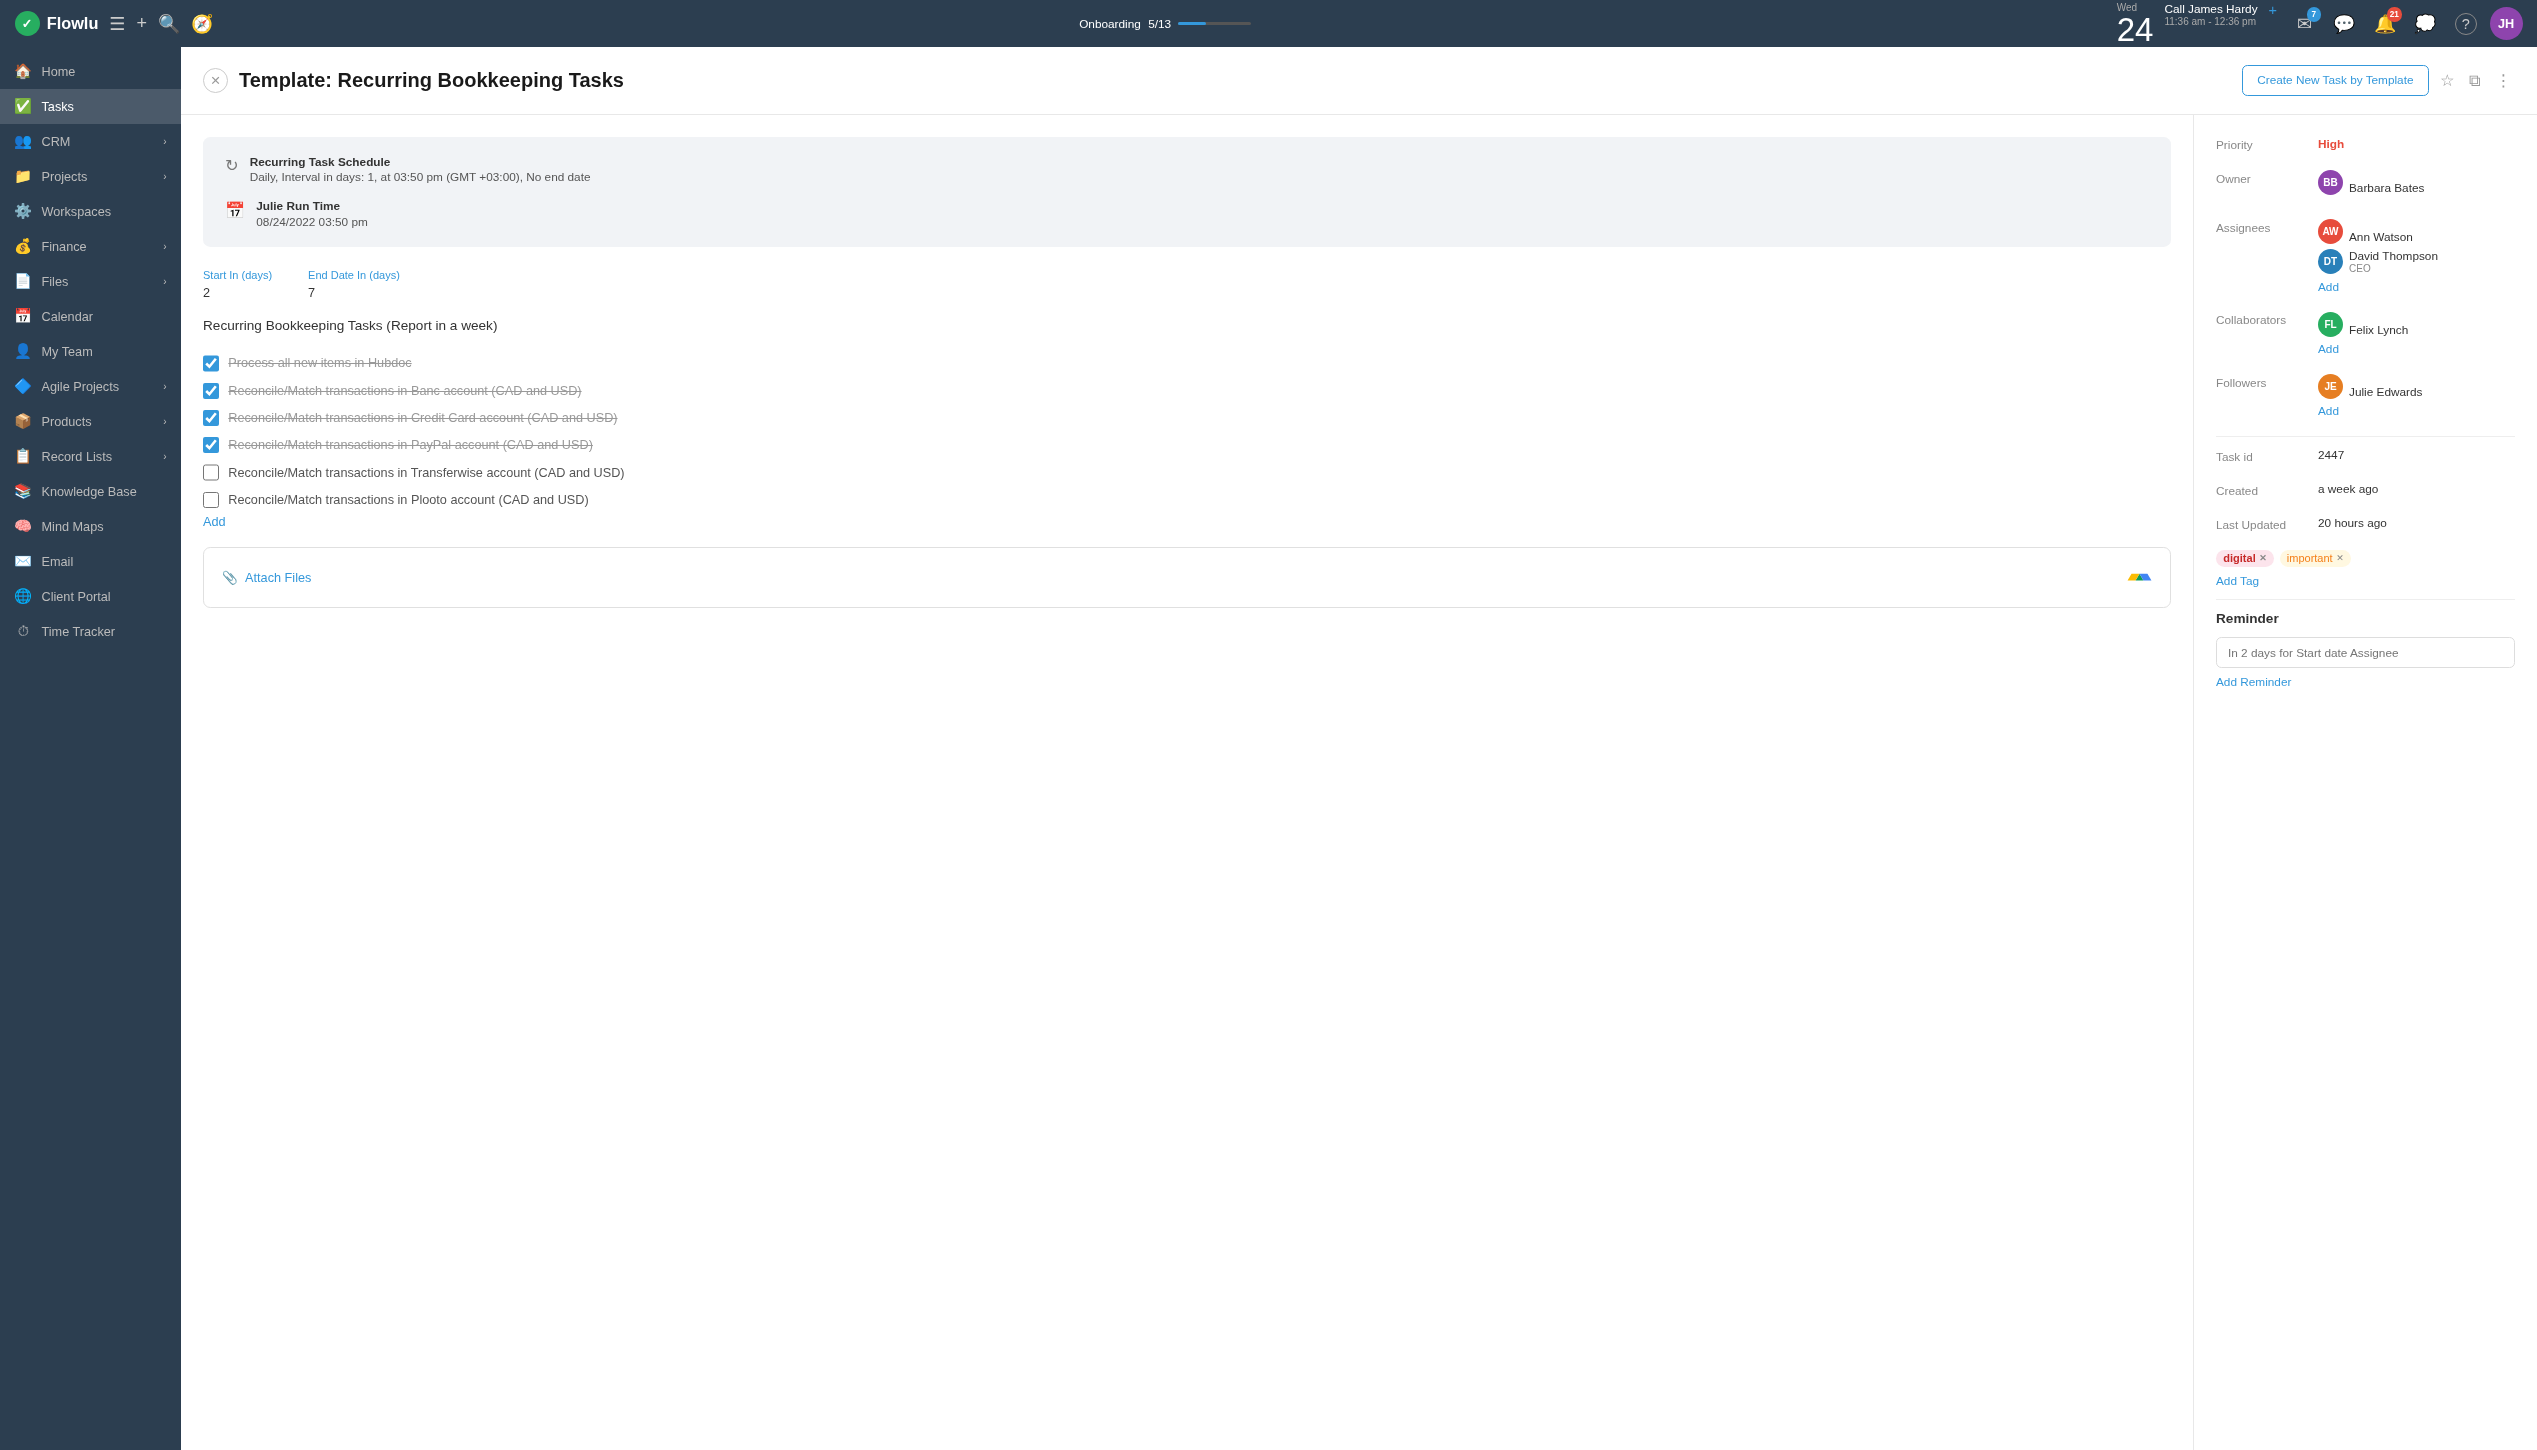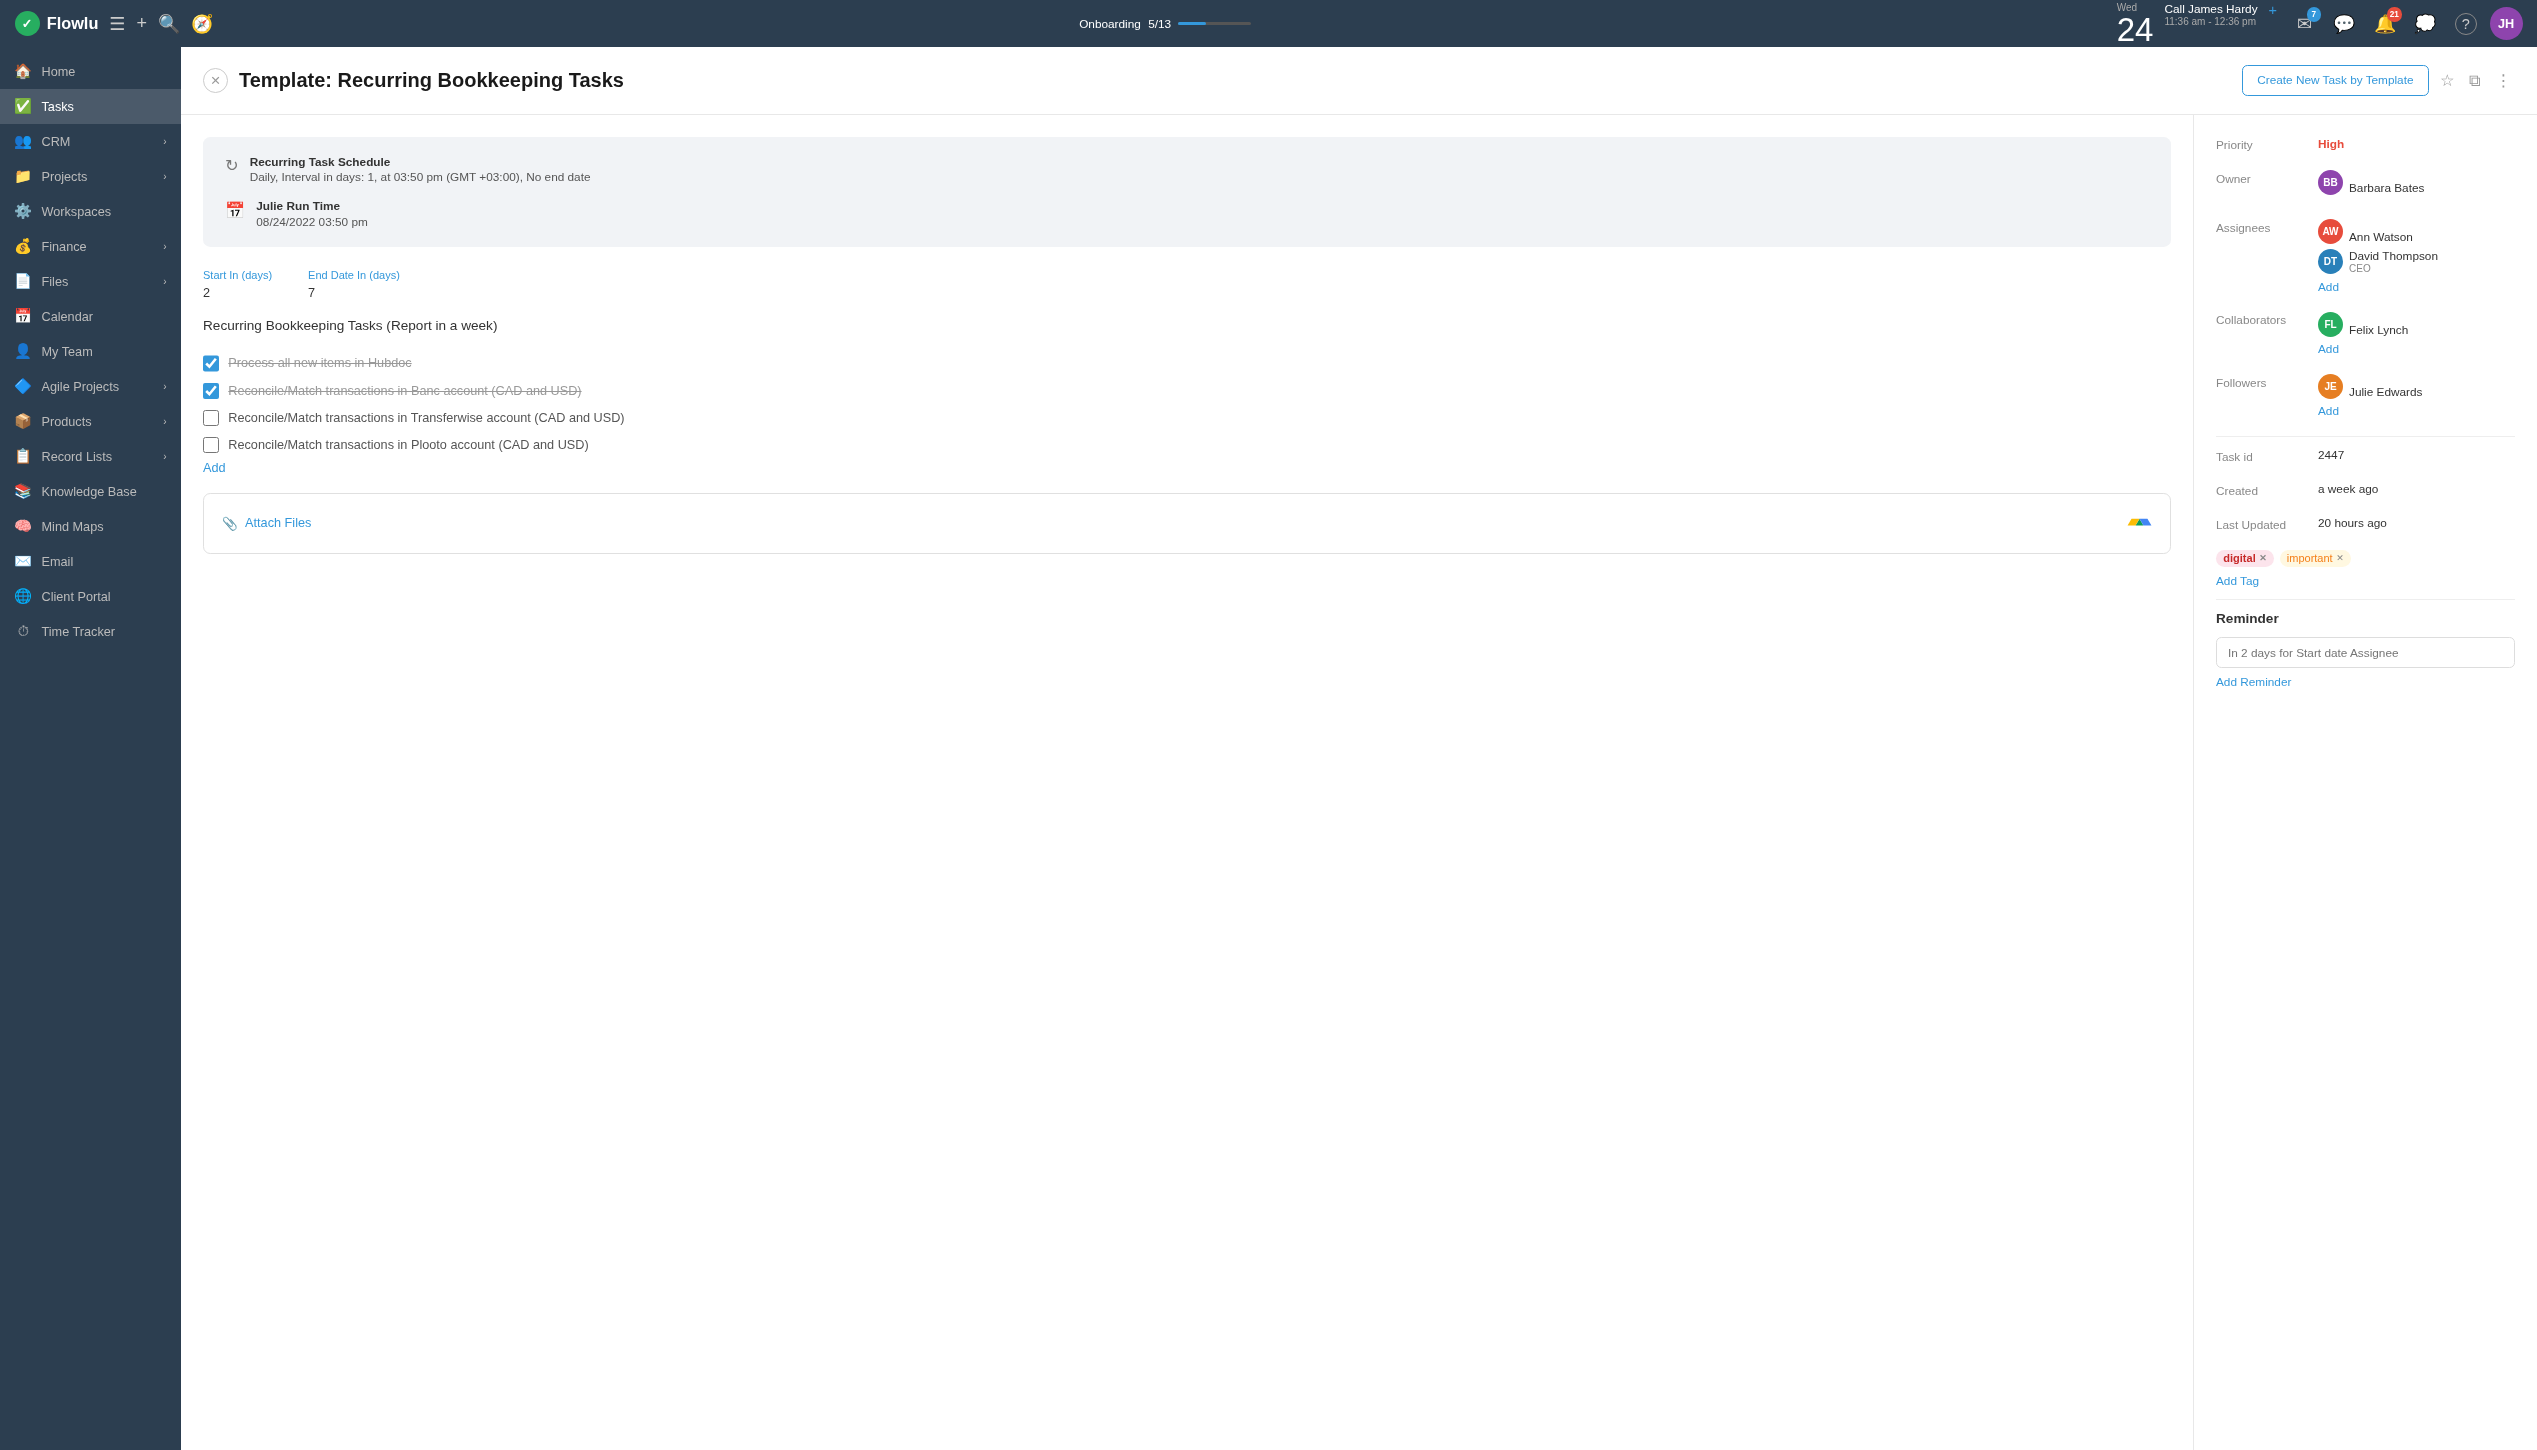--- a/index.html
+++ b/index.html
@@ -323,20 +323,28 @@
 
             <div class="checklist-item">
       <input type="checkbox" id="chk-1" checked="" style="">
       <label for="chk-1" class="done">Process all new items in Hubdoc</label>
     </div>
                 <div class="checklist-item">
       <input type="checkbox" id="chk-2" checked="" style="">
       <label for="chk-2" class="done">Reconcile/Match transactions in Banc account (CAD and USD)</label>
     </div>
                 <div class="checklist-item">
+      <input type="checkbox" id="chk-3" checked="" style="">
+      <label for="chk-3" class="done">Reconcile/Match transactions in Credit Card account (CAD and USD)</label>
+    </div>
+                <div class="checklist-item">
+      <input type="checkbox" id="chk-4" checked="" style="">
+      <label for="chk-4" class="done">Reconcile/Match transactions in PayPal account (CAD and USD)</label>
+    </div>
+                <div class="checklist-item">
       <input type="checkbox" id="chk-5" style="">
       <label for="chk-5" class="">Reconcile/Match transactions in Transferwise account (CAD and USD)</label>
     </div>
                 <div class="checklist-item">
       <input type="checkbox" id="chk-6" style="">
       <label for="chk-6" class="">Reconcile/Match transactions in Plooto account (CAD and USD)</label>
     </div>
               </div>
             <span class="add-link">Add</span>
 

